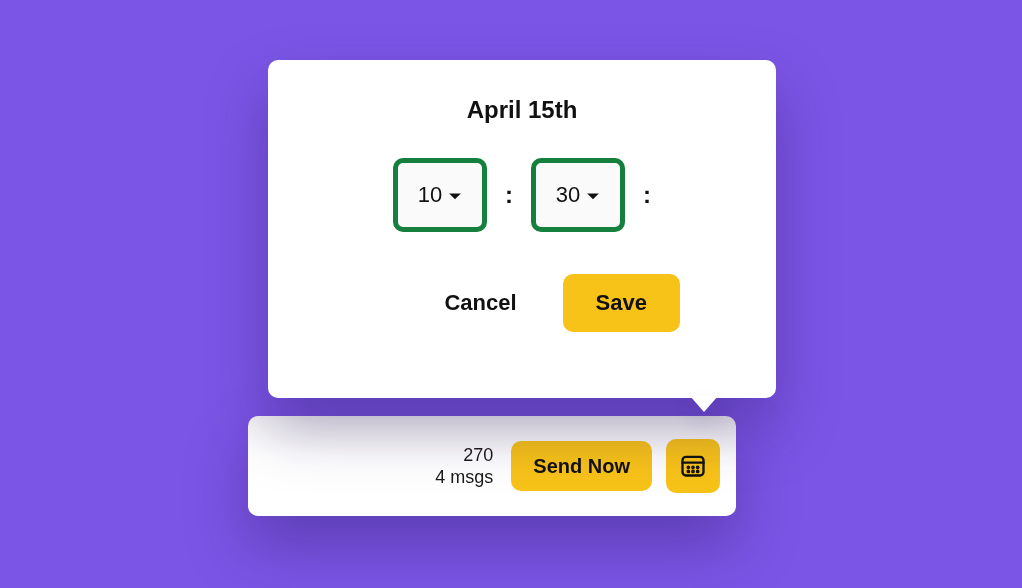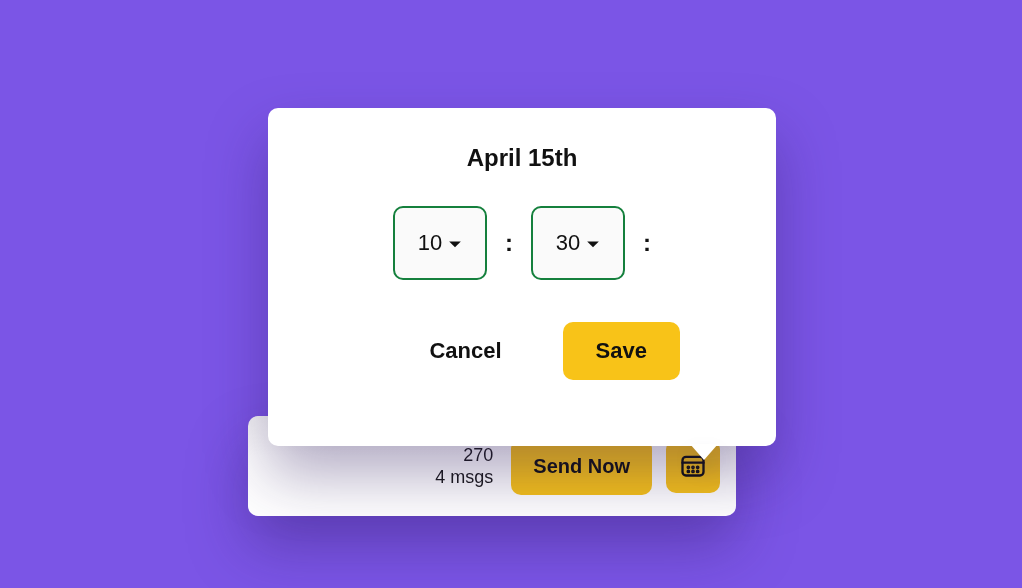--- a/index.html
+++ b/index.html
@@ -32,21 +32,21 @@
     text-align: right;
     font-size: 18px;
     color: #1a1a1a;
     line-height: 1.25;
     padding-right: 4px;
   }
   .send-now {
     background: #f8c318;
     border: none;
     border-radius: 10px;
-    height: 57px;
+    height: 50px;
     padding: 0 22px;
     font-size: 20px;
     font-weight: 600;
     color: #111;
     display: flex;
     align-items: center;
     cursor: pointer;
   }
   .cal-btn {
     background: #f8c318;
@@ -68,21 +68,20 @@
     top: 60px;
     width: 508px;
     height: 338px;
     background: #ffffff;
     border-radius: 10px;
     box-shadow: 0 30px 60px rgba(40,20,90,0.35);
     padding: 34px 40px 30px 40px;
     display: flex;
     flex-direction: column;
     align-items: center;
-    margin-top: 48px;
   }
   
   .popover::after {
     content: "";
     position: absolute;
     right: 58px;
     bottom: -14px;
     width: 0; height: 0;
     border-left: 14px solid transparent;
     border-right: 14px solid transparent;
@@ -99,21 +98,21 @@
   }
   .time-row {
     display: flex;
     align-items: center;
     gap: 18px;
     margin-bottom: 42px;
   }
   .selector {
     height: 74px;
     min-width: 94px;
-    border: 2px solid #15803d;
+    border: 5px solid #15803d;
     border-radius: 10px;
     background: #fafafa;
     display: flex;
     align-items: center;
     justify-content: center;
     gap: 6px;
     font-size: 22px;
     font-weight: 500;
     color: #111;
     cursor: pointer;
@@ -121,21 +120,21 @@
   }
   .selector svg { width: 14px; height: 10px; }
   .colon {
     font-size: 24px;
     font-weight: 600;
     color: #111;
   }
   .actions {
     display: flex;
     align-items: center;
-    gap: 39px;
+    gap: 24px;
     align-self: flex-end;
     padding-right: 56px;
   }
   .cancel-btn {
     background: transparent;
     border: none;
     font-size: 22px;
     font-weight: 600;
     color: #111;
     padding: 14px 22px;

